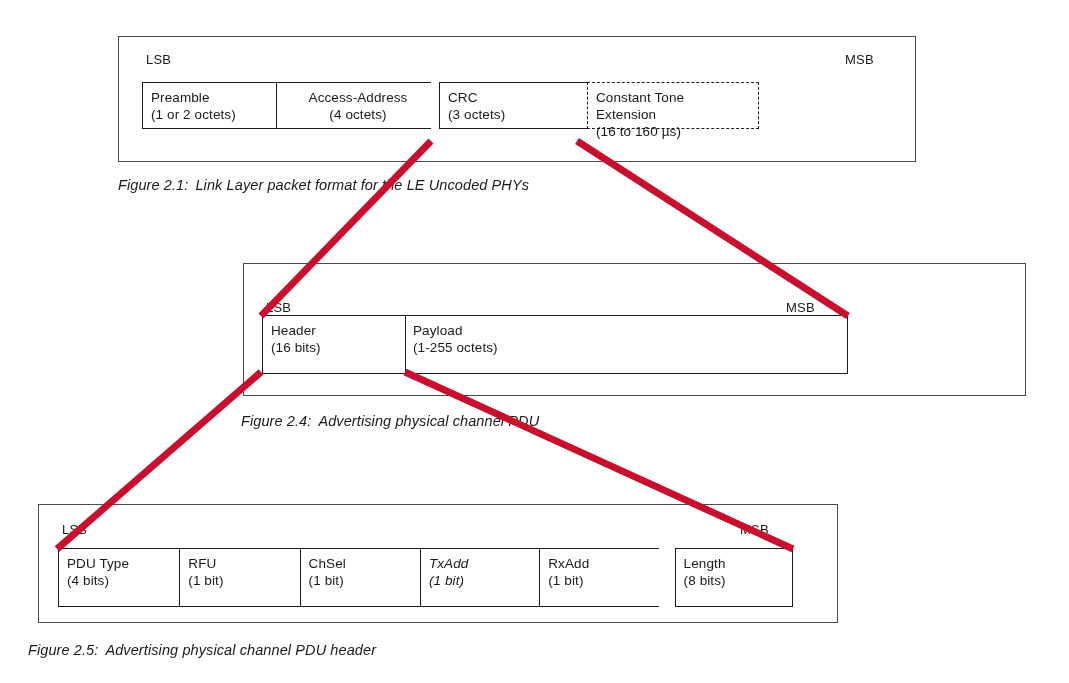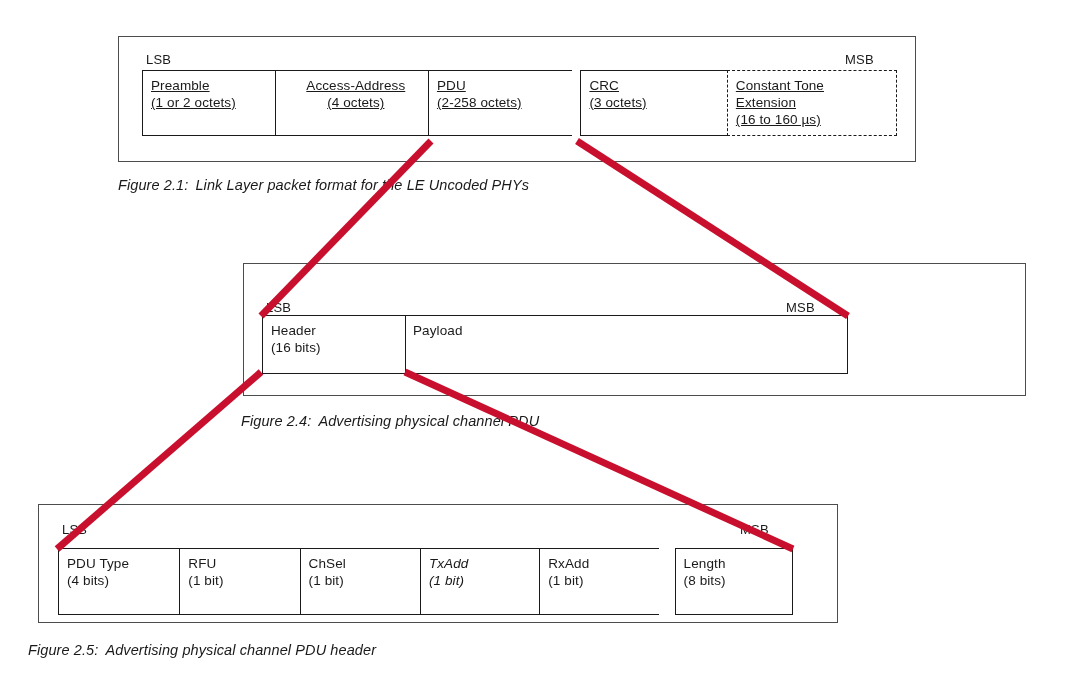--- a/index.html
+++ b/index.html
@@ -102,32 +102,28 @@
 </head>
 <body>
 
 <div id="figure-root">
 
   <div class="figure-frame" style="left:118px; top:36px; width:798px; height:126px;"></div>
 
   <span class="endian-label" style="left:146px; top:52px;">LSB</span>
   <span class="endian-label" style="left:845px; top:52px;">MSB</span>
 
-  <div class="field-row" style="left:142px; top:70px; width:755px; height:66px;text-decoration:underline;">
+  <div class="field-row" style="left:142px; top:82px; width:755px; height:47px;">
     <div class="field-cell" style="width:134px;">
       <span class="field-name">Preamble</span>
       <span class="field-size">(1 or 2 octets)</span>
     </div>
     <div class="field-cell" style="width:155px;text-align:center;">
       <span class="field-name">Access-Address</span>
       <span class="field-size">(4 octets)</span>
-    </div>
-    <div class="field-cell" style="width:146px;">
-      <span class="field-name">PDU</span>
-      <span class="field-size">(2-258 octets)</span>
     </div>
     <div class="field-cell" style="width:148px;margin-left:8px;">
       <span class="field-name">CRC</span>
       <span class="field-size">(3 octets)</span>
     </div>
     <div class="field-cell dashed" style="width:172px;">
       <span class="field-name">Constant Tone</span>
       <span class="field-name">Extension</span>
       <span class="field-size">(16 to 160 µs)</span>
     </div>
@@ -142,33 +138,34 @@
   <span class="endian-label" style="left:266px; top:300px;">LSB</span>
   <span class="endian-label" style="left:786px; top:300px;">MSB</span>
 
   <div class="field-row" style="left:262px; top:315px; width:586px; height:59px;">
     <div class="field-cell" style="width:143px;">
       <span class="field-name">Header</span>
       <span class="field-size">(16 bits)</span>
     </div>
     <div class="field-cell" style="width:443px;padding-left:7px;">
       <span class="field-name">Payload</span>
+      <span class="field-size">(1-255 octets)</span>
     </div>
   </div>
 
   <div class="figure-caption" style="left:241px; top:412px;">
     <span>Figure 2.4:</span><span class="caption-gap"></span><span>Advertising physical channel PDU</span>
   </div>
 
   <div class="figure-frame" style="left:38px; top:504px; width:800px; height:119px;"></div>
 
   <span class="endian-label" style="left:62px; top:522px;">LSB</span>
   <span class="endian-label" style="left:740px; top:522px;">MSB</span>
 
-  <div class="field-row" style="left:58px; top:548px; width:735px; height:67px;">
+  <div class="field-row" style="left:58px; top:548px; width:735px; height:59px;">
     <div class="field-cell" style="width:124px;">
       <span class="field-name">PDU Type</span>
       <span class="field-size">(4 bits)</span>
     </div>
     <div class="field-cell" style="width:123px;">
       <span class="field-name">RFU</span>
       <span class="field-size">(1 bit)</span>
     </div>
     <div class="field-cell" style="width:123px;">
       <span class="field-name">ChSel</span>

